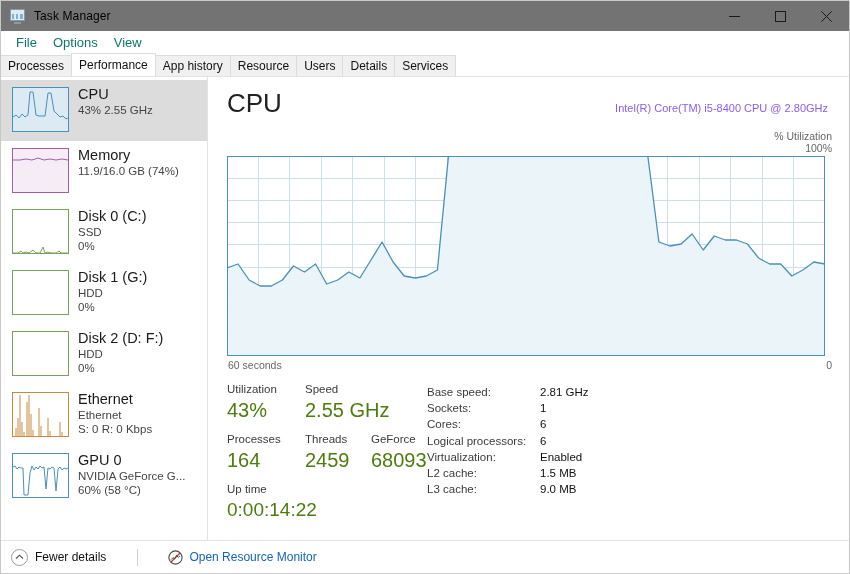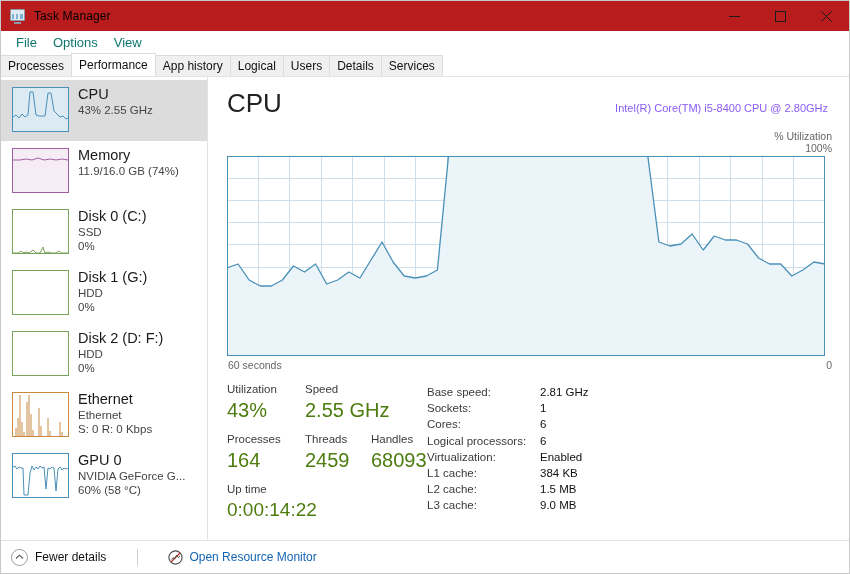--- a/index.html
+++ b/index.html
@@ -14,21 +14,21 @@
     width: 850px; height: 574px;
     background: #ffffff;
     border: 1px solid #c8c8c8;
     display: flex; flex-direction: column;
   }
 
   
   .titlebar {
     height: 30px; flex: 0 0 30px;
     display: flex; align-items: center;
-    background: #b91c1c;
+    background: #737373;
     text-align: right;
   }
   .tb-icon {
     width: 16px; height: 16px; margin-left: 9px; margin-right: 8px;
     position: relative; flex: 0 0 16px;
   }
   .tb-icon .mon {
     position: absolute; left: 0; top: 1px; width: 15px; height: 12px;
     border: 1px solid #8a9aa8; background: #dfeaf3; border-radius: 1px;
   }
@@ -226,21 +226,21 @@
   <div class="menubar">
     <div class="menuitem">File</div>
     <div class="menuitem">Options</div>
     <div class="menuitem">View</div>
   </div>
 
   <div class="tabstrip">
     <div class="tab">Processes</div>
     <div class="tab active">Performance</div>
     <div class="tab">App history</div>
-    <div class="tab">Logical</div>
+    <div class="tab">Resource</div>
     <div class="tab">Users</div>
     <div class="tab">Details</div>
     <div class="tab">Services</div>
   </div>
 
   <div class="body">
 
     <div class="sidebar">
 
       <div class="side-item selected">
@@ -421,21 +421,21 @@
           <div class="stat-row">
             <div class="stat-cell c1">
               <div class="stat-label">Processes</div>
               <div class="stat-value">164</div>
             </div>
             <div class="stat-cell c2">
               <div class="stat-label">Threads</div>
               <div class="stat-value">2459</div>
             </div>
             <div class="stat-cell c3">
-              <div class="stat-label">Handles</div>
+              <div class="stat-label">GeForce</div>
               <div class="stat-value">68093</div>
             </div>
           </div>
           <div class="stat-row">
             <div class="stat-cell c3">
               <div class="stat-label">Up time</div>
               <div class="stat-value small">0:00:14:22</div>
             </div>
           </div>
         </div>
@@ -453,24 +453,20 @@
             <span class="k">Cores:</span>
             <span class="v">6</span>
           </div>
           <div class="kv">
             <span class="k">Logical processors:</span>
             <span class="v">6</span>
           </div>
           <div class="kv">
             <span class="k">Virtualization:</span>
             <span class="v">Enabled</span>
-          </div>
-          <div class="kv">
-            <span class="k">L1 cache:</span>
-            <span class="v">384 KB</span>
           </div>
           <div class="kv">
             <span class="k">L2 cache:</span>
             <span class="v">1.5 MB</span>
           </div>
           <div class="kv">
             <span class="k">L3 cache:</span>
             <span class="v">9.0 MB</span>
           </div>
         </div>

